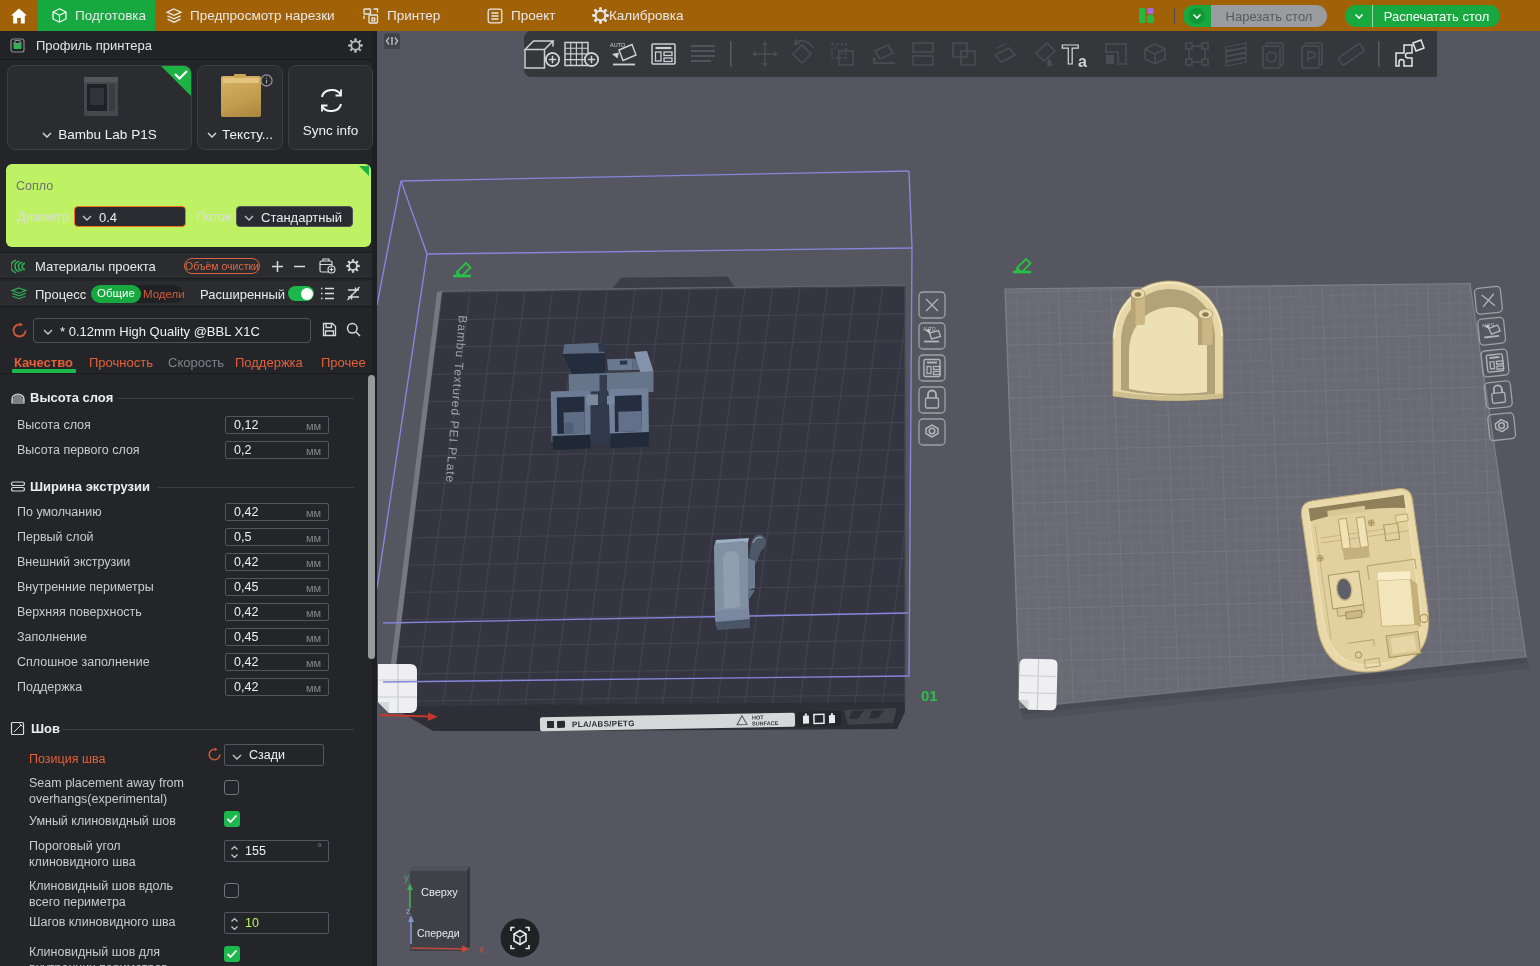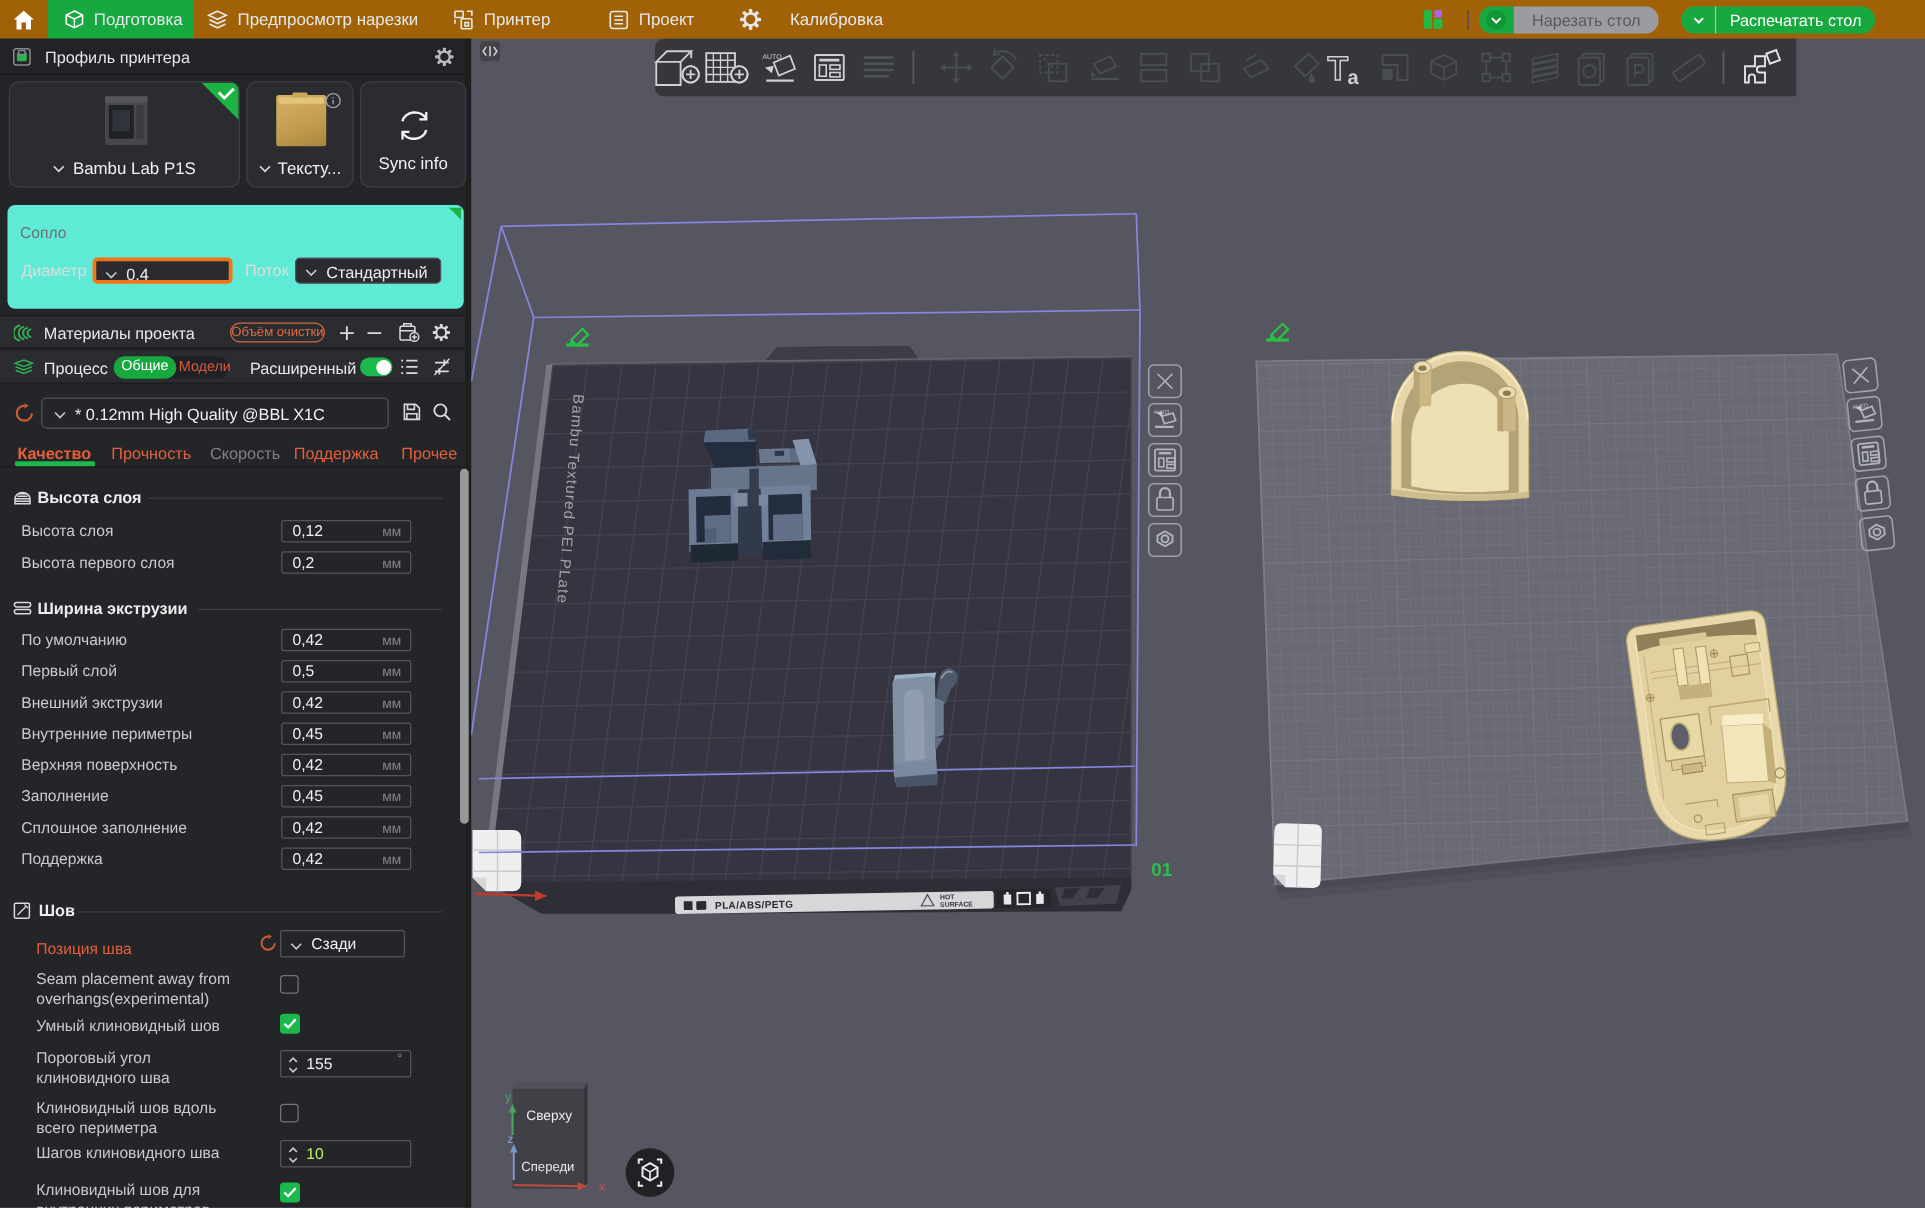--- a/index.html
+++ b/index.html
@@ -70,21 +70,21 @@
     <svg width="18" height="18" viewBox="0 0 18 18" fill="none" stroke="#e6e7e9" stroke-width="1.3">
         <rect x="2.2" y="2.2" width="13.6" height="13.6" rx="2"></rect>
         <path d="M5.5 6 L12.5 6 M5.5 9 L12.5 9 M5.5 12 L12.5 12"></path>
       </svg>
     <span style="margin-left:7px">Проект</span>
   </div>
   <div class="navitem" style="left:592px">
     <svg width="17" height="17" viewBox="-0.5 -0.5 17 17" style="color:#e6e7e9">
         <use href="#gear"></use>
       </svg>
-    <span style="margin-left:23px">Калибровка</span>
+    <span style="margin-left:0">Калибровка</span>
   </div>
 
   <svg class="abs" style="left:1138px;top:7px" width="17" height="17" viewBox="0 0 17 17">
       <rect x="1" y="1" width="6.5" height="15" rx="1.5" fill="#25b845"></rect>
       <rect x="9" y="8" width="7" height="8" rx="1.5" fill="#25b845"></rect>
       <rect x="9.5" y="1" width="6" height="6" rx="1" fill="#a868e0"></rect>
     </svg>
   <div class="abs" style="left:1174px;top:8px;width:1px;height:16px;background:#4a4b4f"></div>
 
   <div class="abs" style="left:1183px;top:5px;width:144px;height:22px;border-radius:11px;overflow:hidden;display:flex">
@@ -154,28 +154,28 @@
   <div class="abs" style="left:288px;top:34px;width:85px;height:85px;background:#2b2c30;border:1px solid #3e3f43;border-radius:8px">
     <svg class="abs" style="left:27px;top:21px" width="31" height="29" viewBox="0 0 31 29" fill="none" stroke="#f2f3f5" stroke-width="2">
         <path d="M6 10 A 10 8.5 0 0 1 25 8"></path>
         <path d="M25 2.5 L25 8.5 L19.5 8.5" stroke-width="1.8"></path>
         <path d="M25 17 A 10 8.5 0 0 1 6 19"></path>
         <path d="M6 24.5 L6 18.5 L11.5 18.5" stroke-width="1.8"></path>
       </svg>
     <div class="abs" style="left:0;top:57px;width:100%;text-align:center;font-size:13.5px;color:#f0f1f3">Sync info</div>
   </div>
 
-  <div class="abs" style="left:6px;top:133px;width:365px;height:83px;background:#5eead4;border-radius:6px">
+  <div class="abs" style="left:6px;top:133px;width:365px;height:83px;background:#bef264;border-radius:6px">
     <svg class="abs" style="right:2px;top:2px" width="10" height="10" viewBox="0 0 10 10">
         <path d="M10 0 L10 10 L0 0 Z" fill="#1db344"></path>
       </svg>
     <span class="abs" style="left:10px;top:15px;font-size:12.5px;color:#6f7075">Сопло</span>
   </div>
   <div class="abs" style="left:17px;top:178px;font-size:13px;color:#dcdde0">Диаметр</div>
-  <div class="abs" style="left:74px;top:175px;width:112px;height:21px;border:3px solid #f97316;border-radius:4px;background:#2a2b30">
+  <div class="abs" style="left:74px;top:175px;width:112px;height:21px;border:1px solid #f97316;border-radius:4px;background:#2a2b30">
     <svg class="abs" style="left:7px;top:7px" width="10" height="8" viewBox="0 0 10 8" fill="none" stroke="#c9cacd" stroke-width="1.3">
         <path d="M1 2 L5 6 L9 2"></path>
       </svg>
     <span class="abs" style="left:24px;top:3px;font-size:13px;color:#eceded">0.4</span>
   </div>
   <div class="abs" style="left:196px;top:178px;font-size:13px;color:#dcdde0">Поток</div>
   <div class="abs" style="left:236px;top:175px;width:117px;height:21px;border:1px solid #515257;border-radius:4px;background:#2a2b30">
     <svg class="abs" style="left:7px;top:7px" width="10" height="8" viewBox="0 0 10 8" fill="none" stroke="#c9cacd" stroke-width="1.3">
         <path d="M1 2 L5 6 L9 2"></path>
       </svg>

